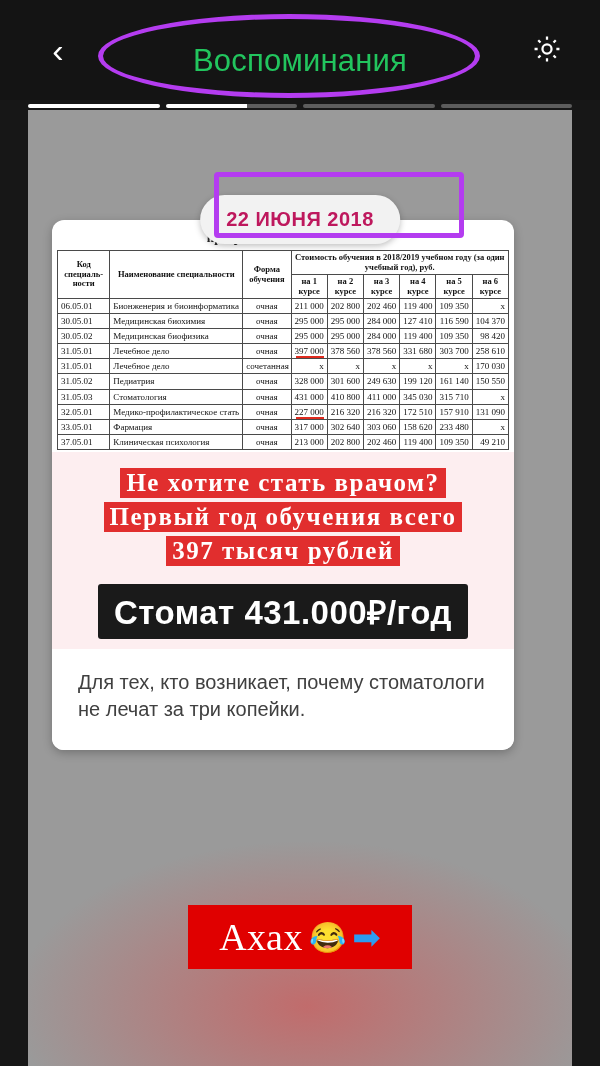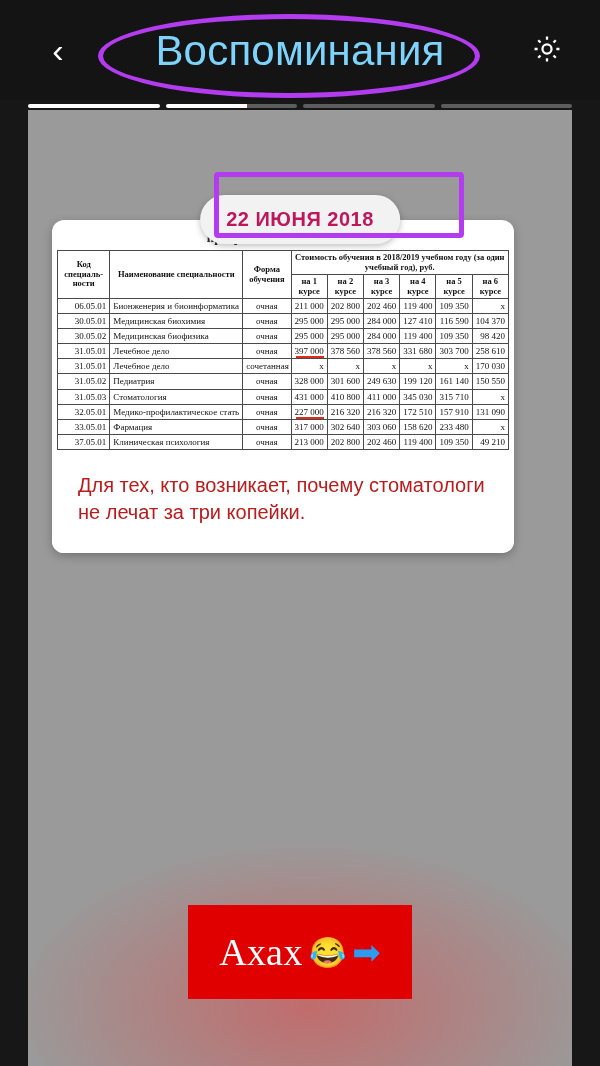--- a/index.html
+++ b/index.html
@@ -24,24 +24,24 @@
   }
   #back-btn {
     position: absolute; left: 36px; top: 28px;
     width: 44px; height: 44px;
     color: #fff;
     display: flex; align-items: center; justify-content: center;
     font-size: 34px; line-height: 1;
     cursor: pointer;
   }
   #header-title {
-    position: absolute; left: 0; right: 0; top: 27px;
+    position: absolute; left: 0; right: 0; top: 43px;
     text-align: center;
-    color: #7dd3fc;
-    font-size: 42px;
+    color: #22c55e;
+    font-size: 31px;
     letter-spacing: .2px;
   }
   #gear-btn {
     position: absolute; right: 30px; top: 26px;
     width: 46px; height: 46px; cursor: pointer;
     display: flex; align-items: center; justify-content: center;
   }
 
   
   #title-ellipse {
@@ -156,21 +156,21 @@
     font-size: 9px;
     line-height: 1.12;
     vertical-align: middle;
   }
   table.pricing th { text-align: center; font-weight: bold; font-size: 8.5px; }
   .col-code { width: 52px; text-align: center; }
   .col-name { width: 132px; }
   .col-form { width: 48px; text-align: center; }
   .col-cost { width: 36px; text-align: right; }
   td.num { text-align: right; font-size: 9.5px; padding-right: 4px; }
-  td.code { text-align: right; font-size: 9px; }
+  td.code { text-align: left; font-size: 9px; }
   td.form { text-align: center; font-size: 8.5px; }
   td.name { font-size: 9px; }
   .hdr-cost { font-size: 8.5px; }
   .underline-red { position: relative; }
   .underline-red::after {
     content: "";
     position: absolute;
     left: 4px; right: 3px; bottom: 0px;
     height: 2px; background: #e02b1f;
   }
@@ -202,31 +202,31 @@
     font-size: 33px;
     letter-spacing: .5px;
     padding: 5px 16px;
     margin-top: 16px;
     border-radius: 3px;
   }
 
   #caption {
     padding: 20px 26px 26px;
     font-size: 20px;
-    color: #b91c1c;
+    color: #404040;
     line-height: 1.38;
     background: #fff;
   }
 
   
   #reaction {
     position: absolute;
     left: 50%; transform: translateX(-50%);
     top: 795px;
-    width: 224px; height: 94px;
+    width: 224px; height: 64px;
     background: #e00000;
     display: flex; align-items: center; justify-content: center;
     gap: 6px;
   }
   #reaction .txt {
     font-family: "Liberation Serif", serif;
     font-size: 38px;
     color: #ffffff;
     letter-spacing: .5px;
   }
@@ -407,20 +407,26 @@
               <td class="num">213 000</td>
               <td class="num">202 800</td>
               <td class="num">202 460</td>
               <td class="num">119 400</td>
               <td class="num">109 350</td>
               <td class="num">49 210</td>
             </tr>
           </tbody>
       </table>
 
+      <div id="meme">
+        <div><span class="line">Не хотите стать врачом?</span></div>
+        <div><span class="line">Первый год обучения всего</span></div>
+        <div><span class="line">397 тысяч рублей</span></div>
+        <div><span class="big">Стомат 431.000₽/год</span></div>
+      </div>
 
       <div id="caption">Для тех, кто возникает, почему стоматологи не лечат за три копейки.</div>
     </div>
 
     <div id="date-pill">22 ИЮНЯ 2018</div>
     <div id="date-rect"></div>
 
     <div id="reaction">
       <span class="txt">Ахах</span>
       <span class="emo">😂</span>

